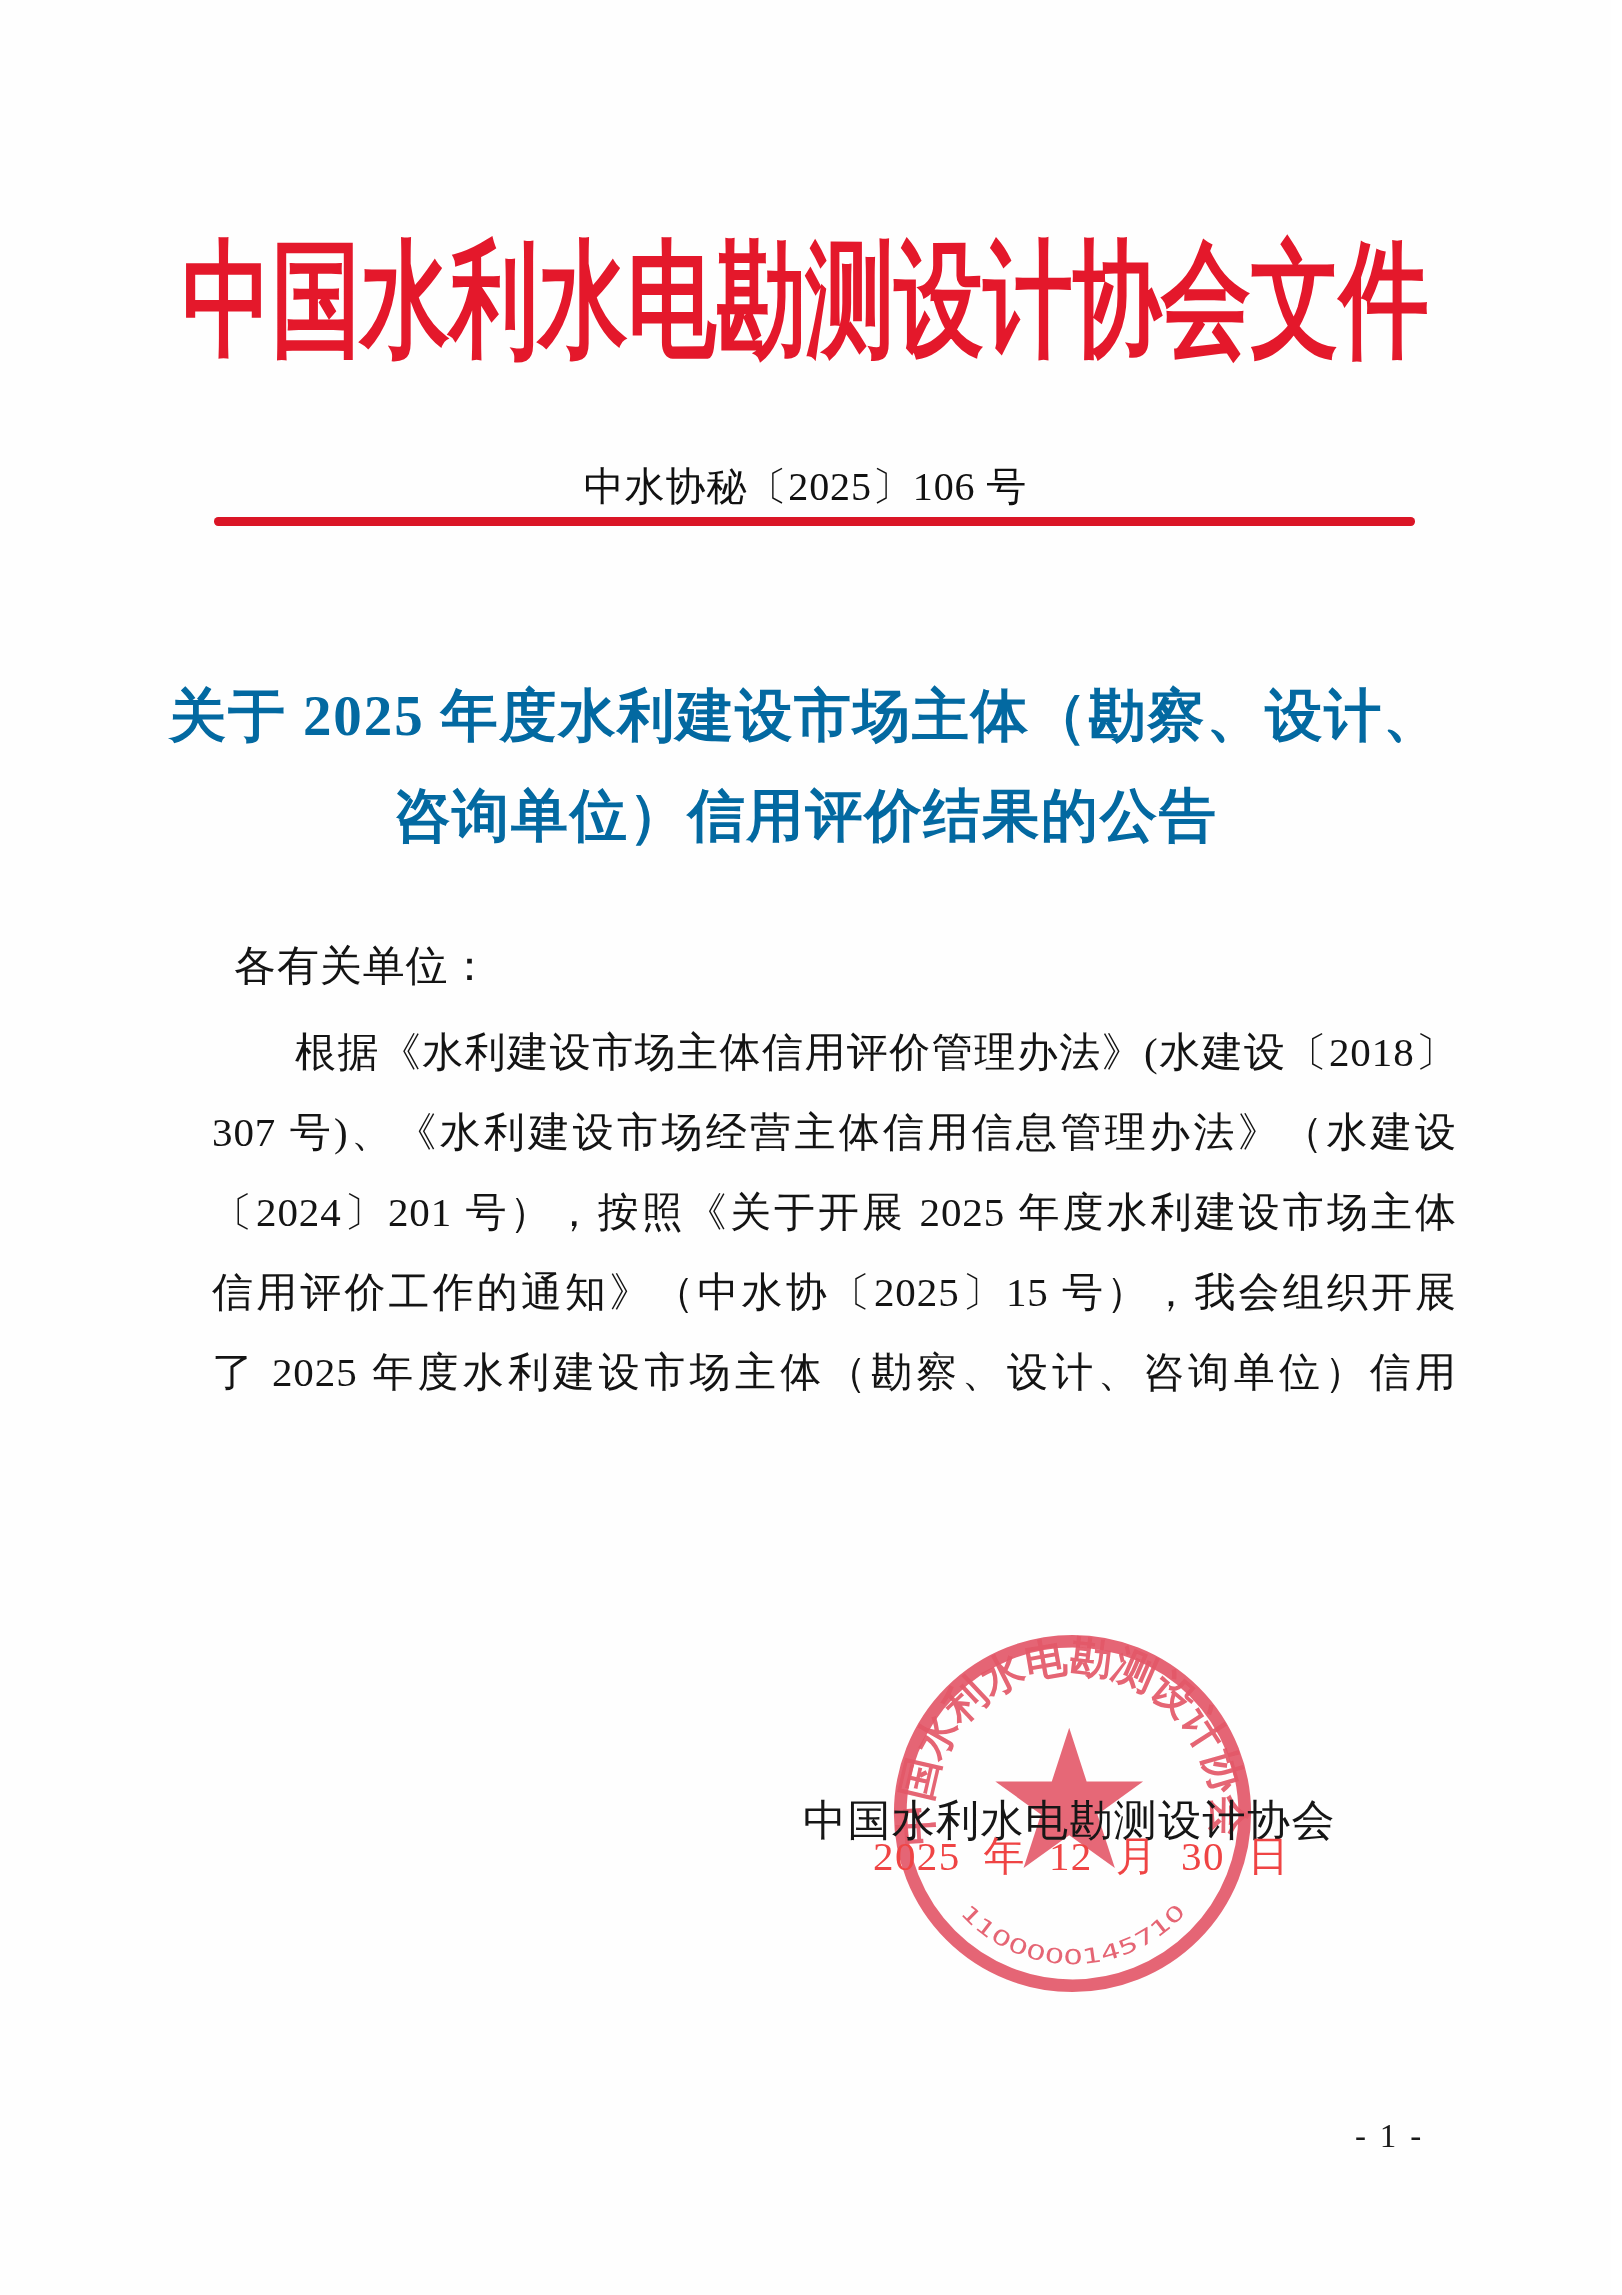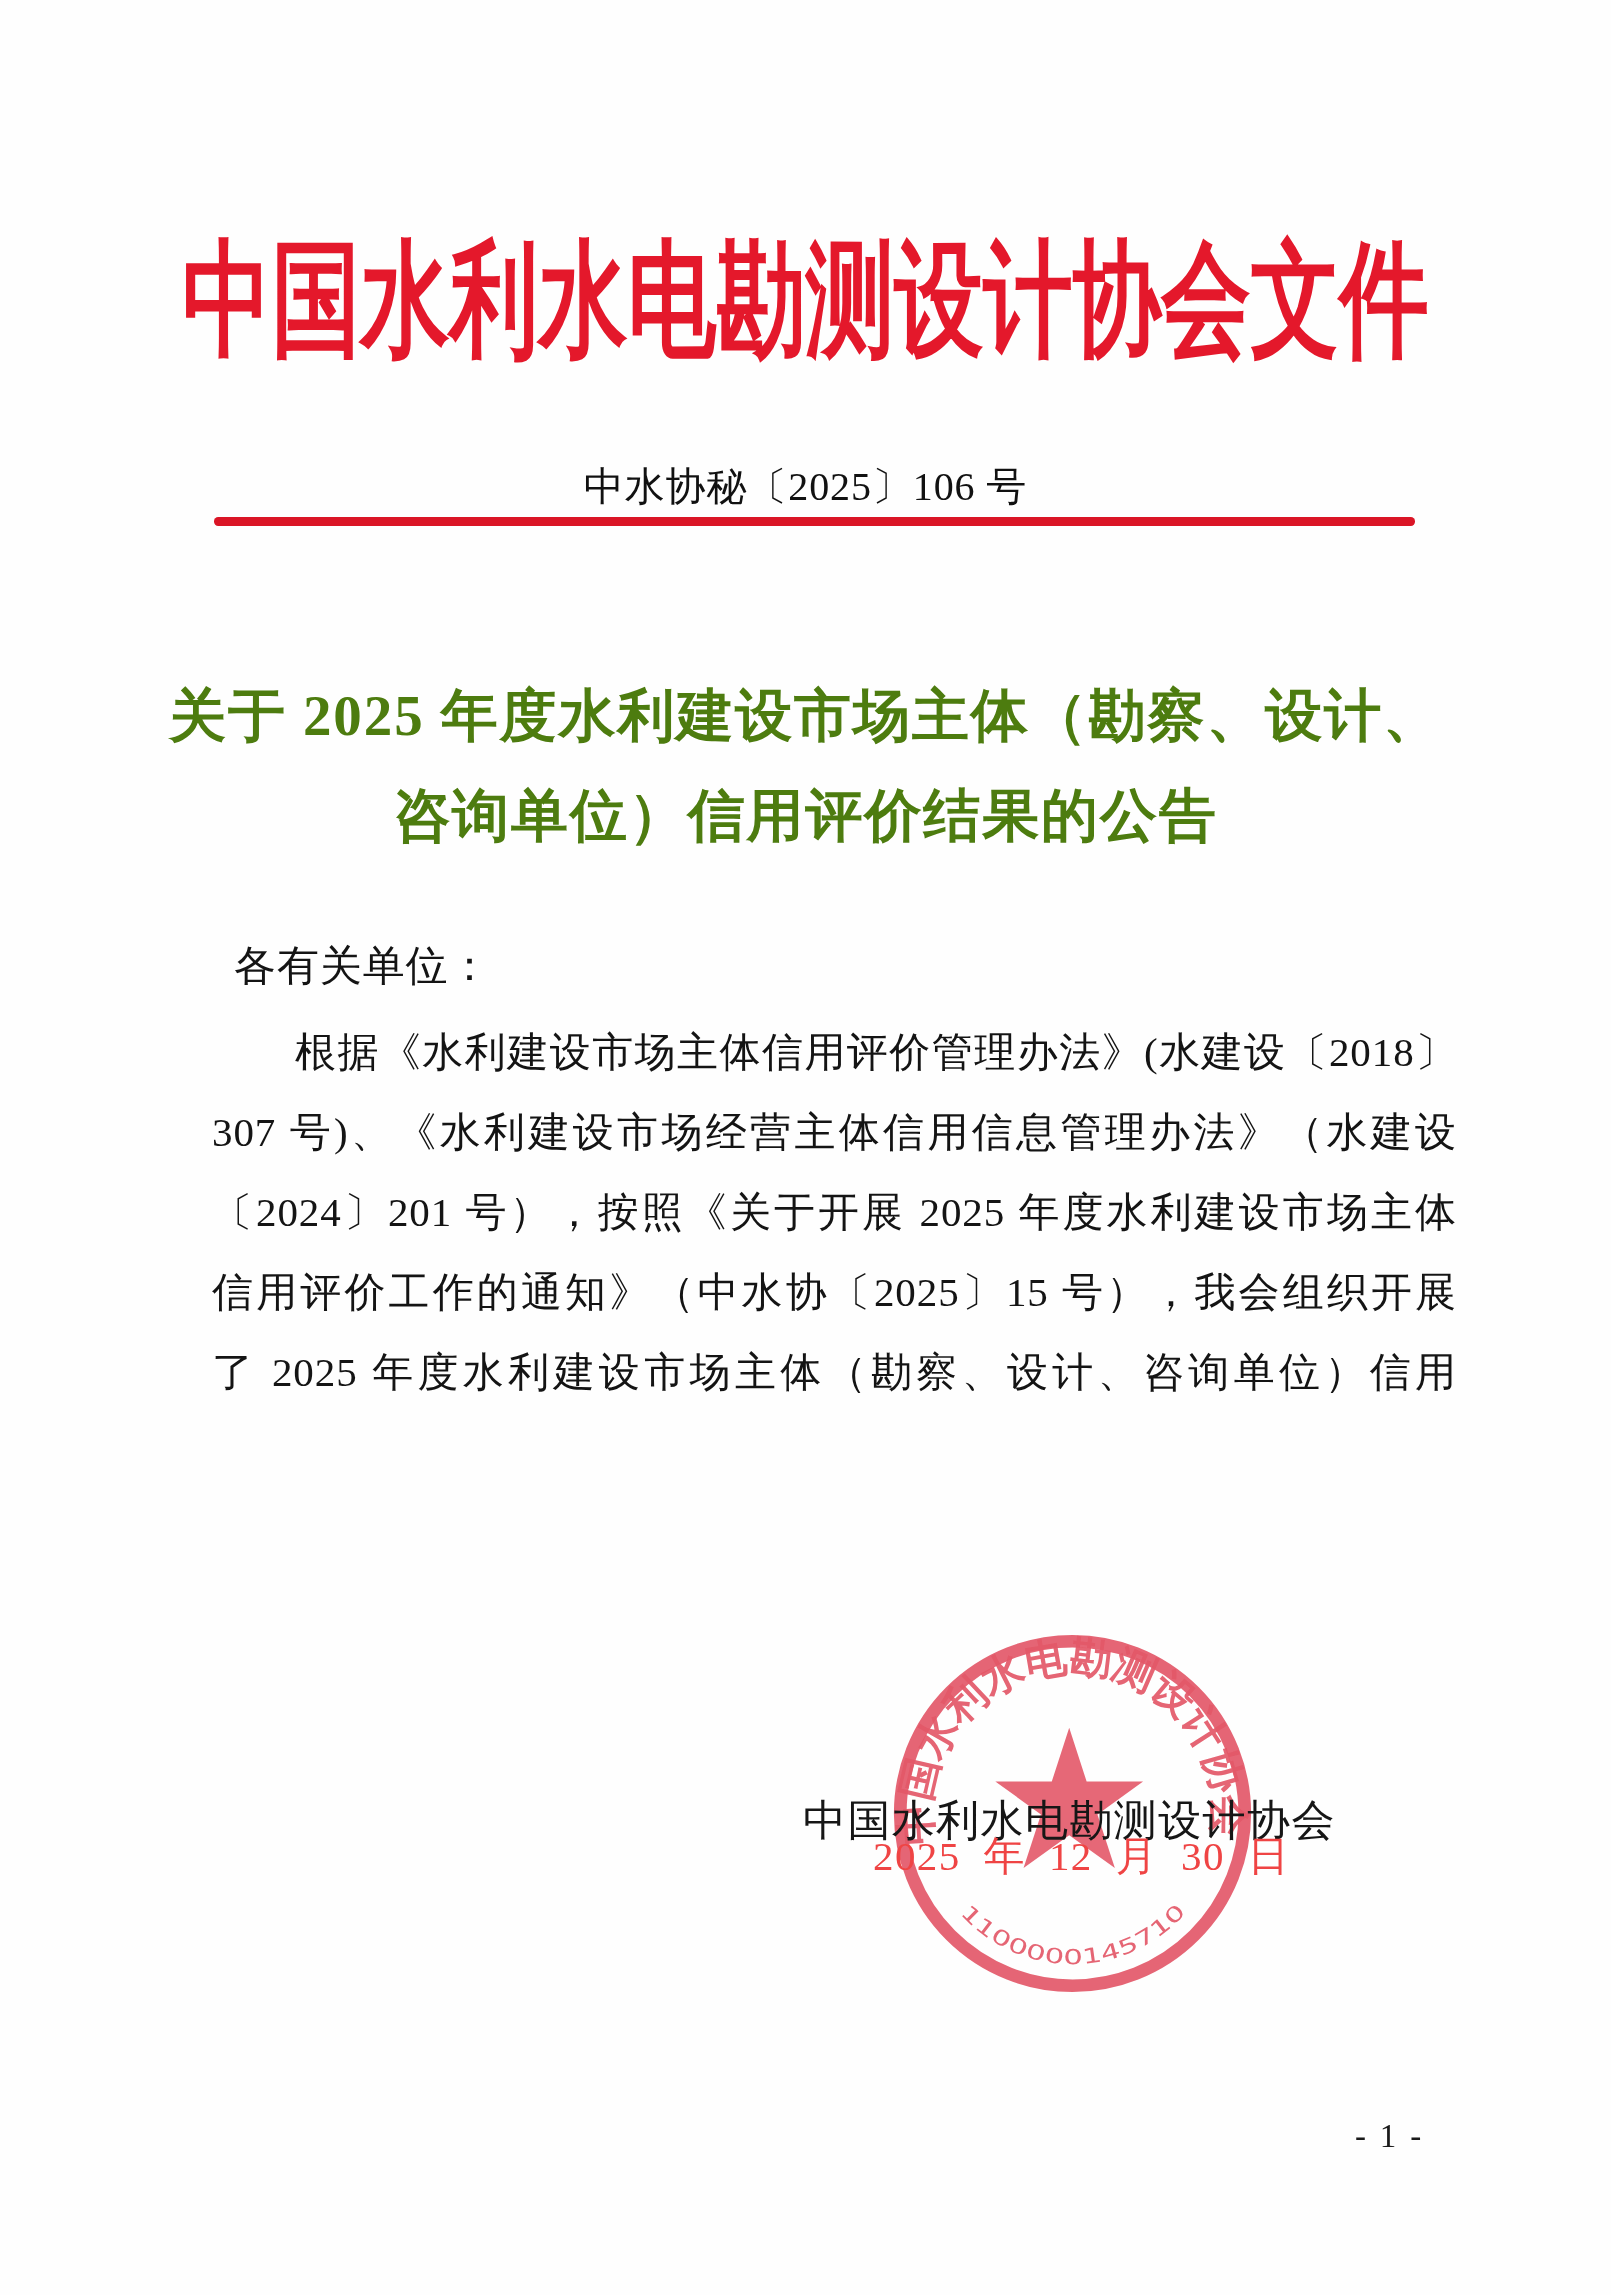--- a/index.html
+++ b/index.html
@@ -58,21 +58,21 @@
 
   
   .doc-title {
     position: absolute;
     top: 666px;
     left: 0;
     width: 100%;
     text-align: center;
     font-size: 57px;
     font-weight: 700;
-    color: #4d7c0f;
+    color: #0369a1;
     letter-spacing: 1.9px;
     line-height: 100px;
     white-space: nowrap;
   }
 
   
   .salutation {
     position: absolute;
     top: 942px;
     left: 214px;

